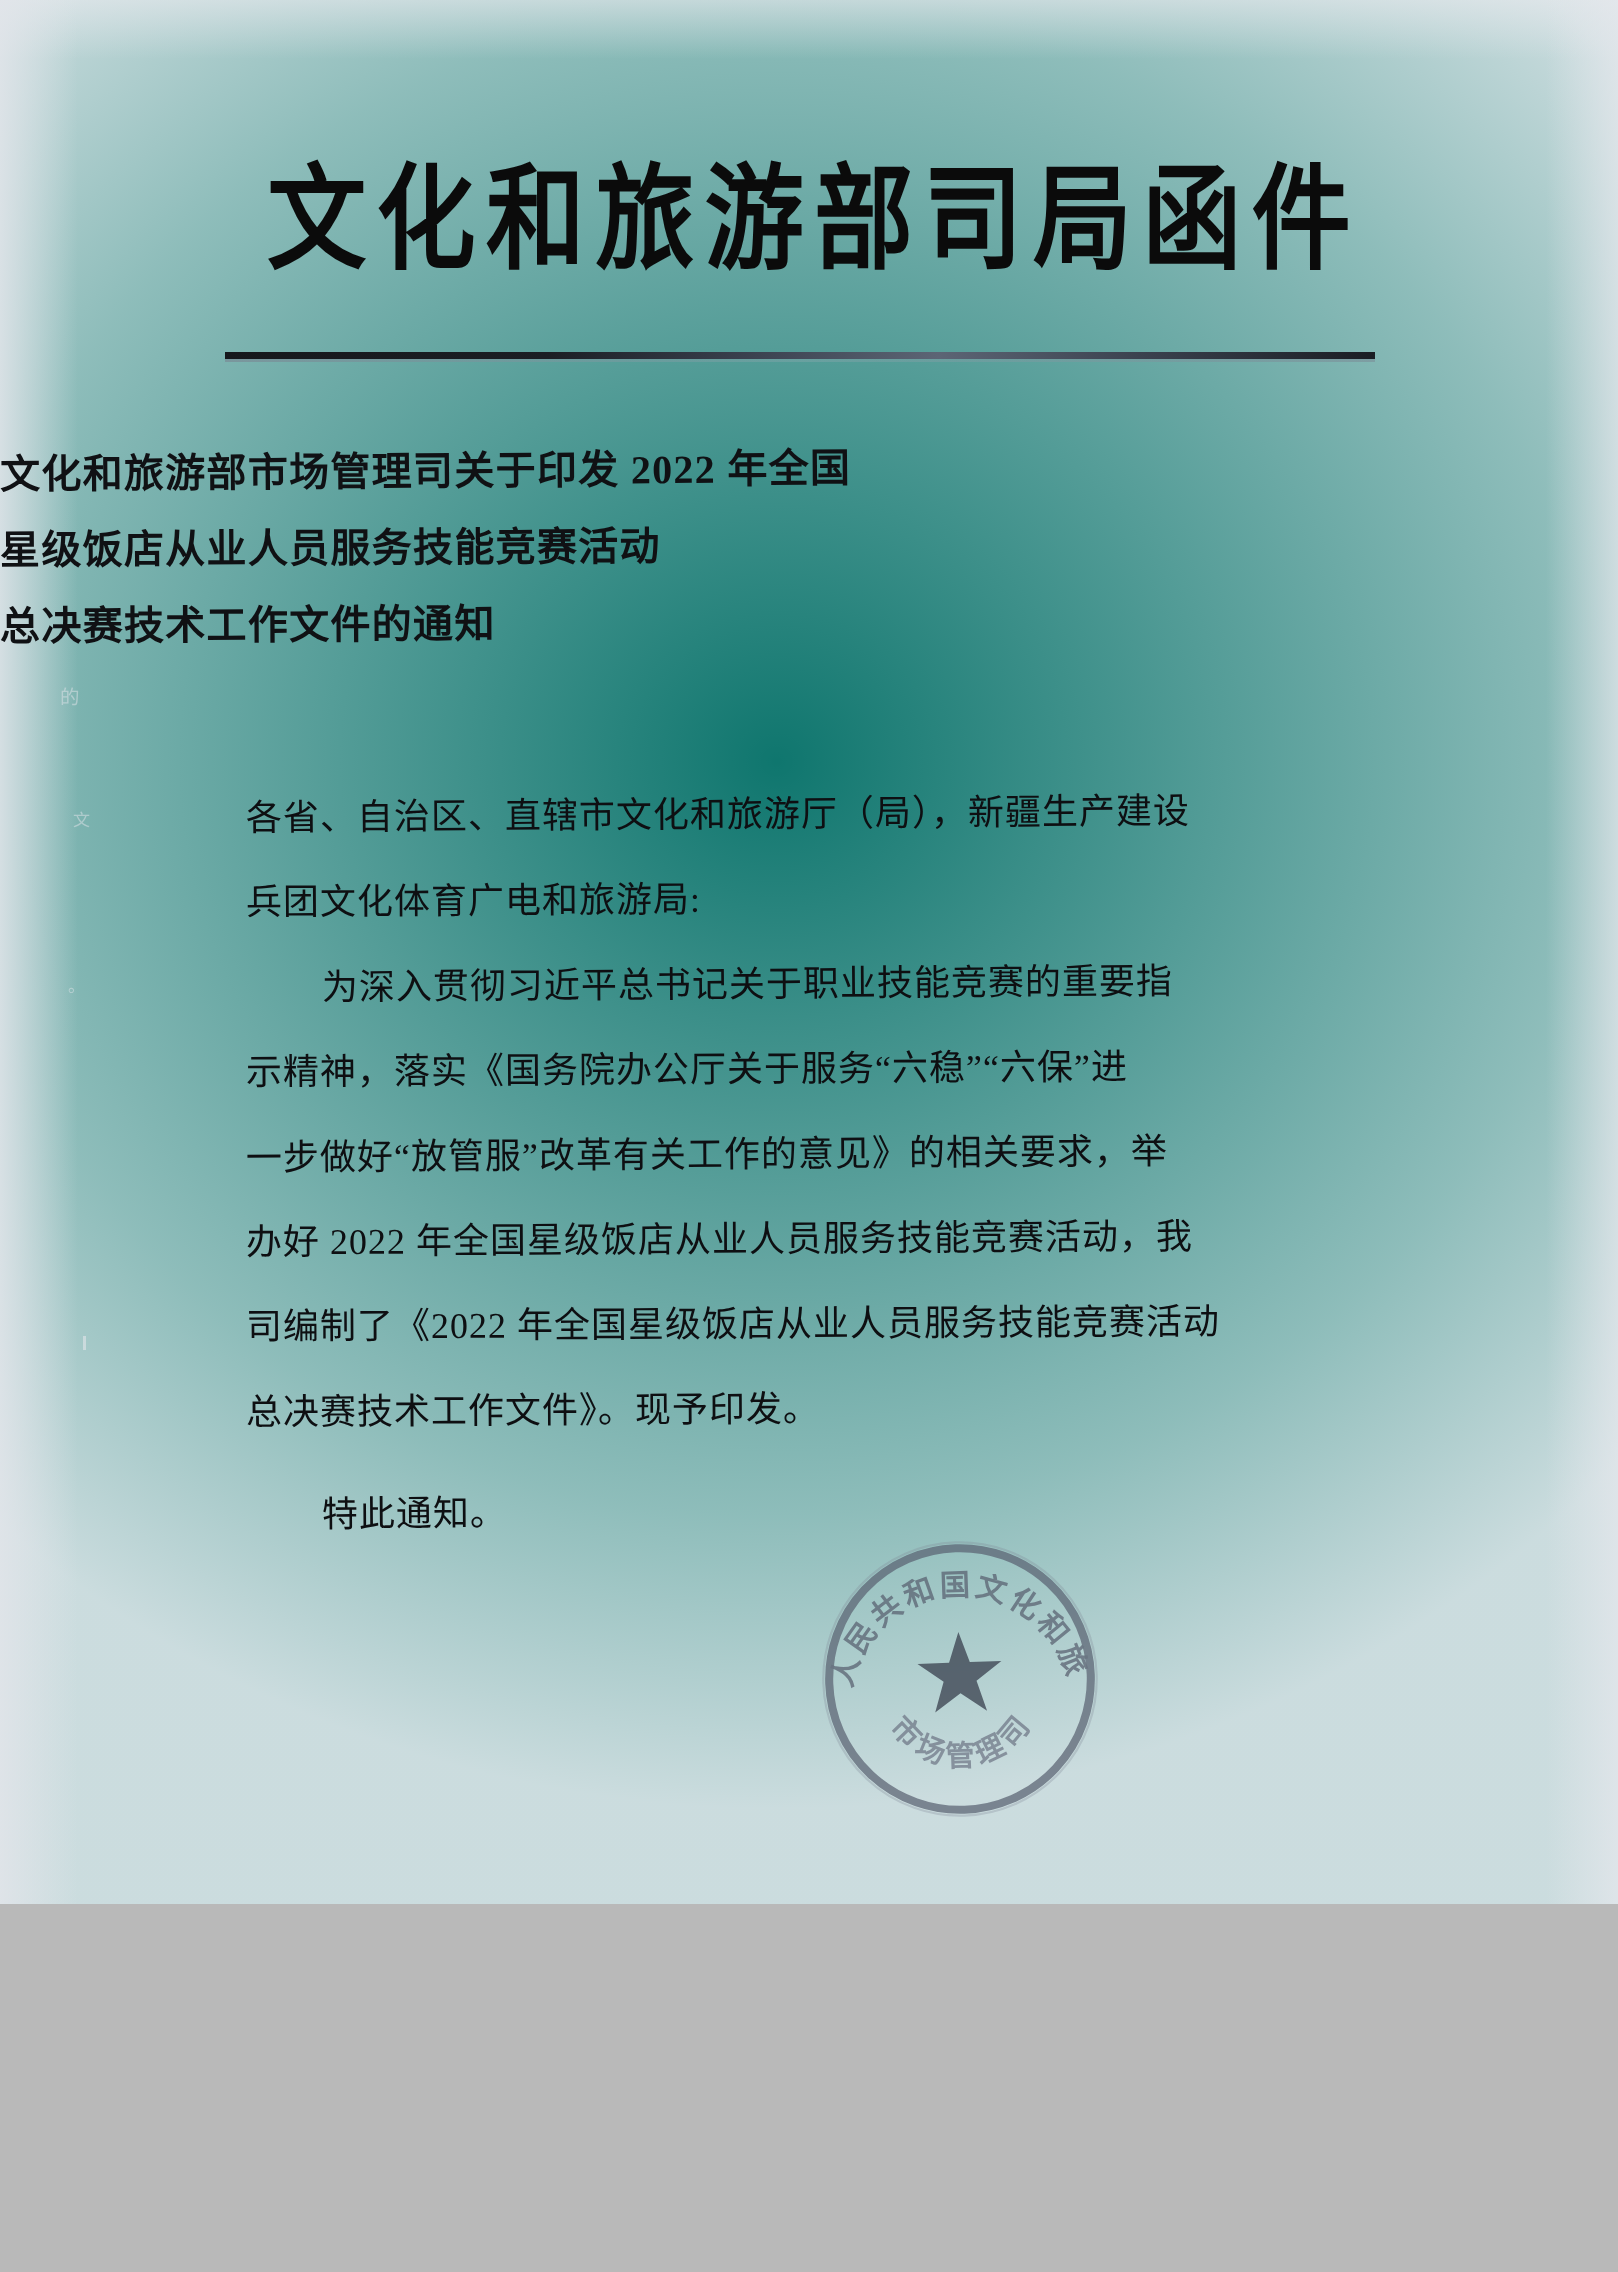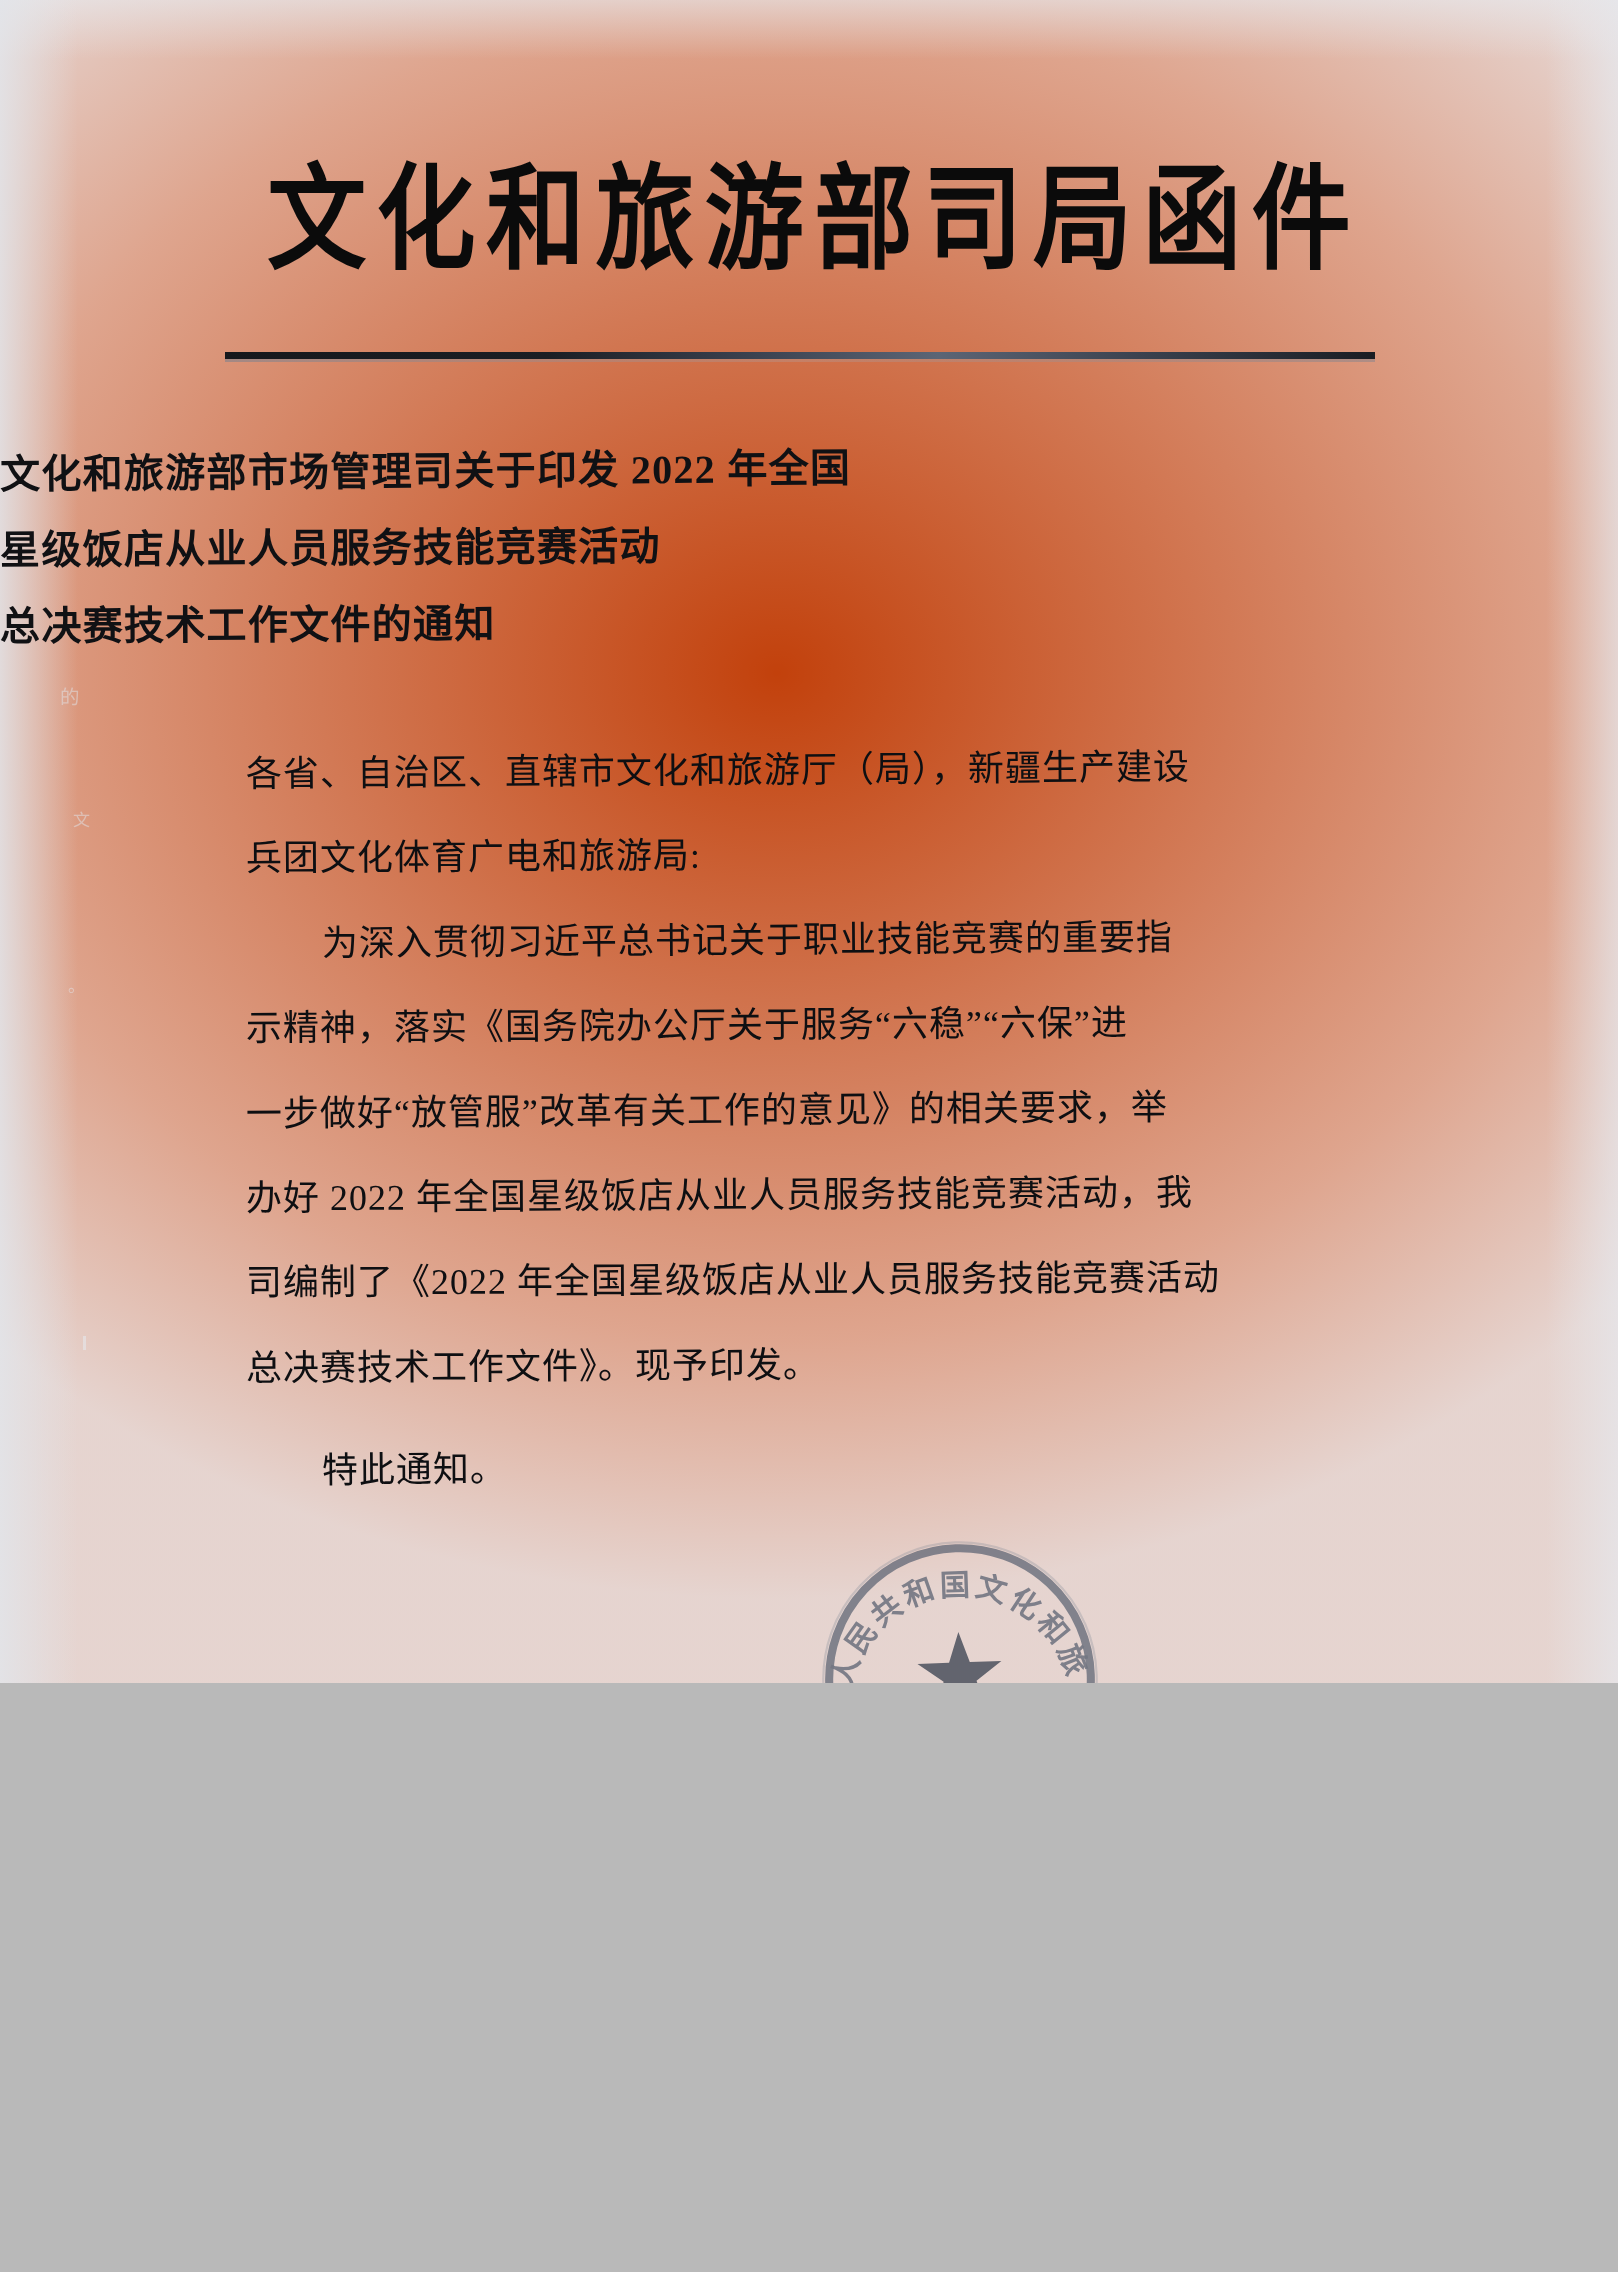--- a/index.html
+++ b/index.html
@@ -6,22 +6,22 @@
   html, body {
     margin: 0;
     padding: 0;
     background: #b9b9b9;
   }
 
   
   #page {
     position: relative;
     width: 1618px;
-    height: 1683px;
-    background: #c2410c;
+    height: 1904px;
+    background: #0f766e;
     overflow: hidden;
     font-family: "Liberation Serif", "DejaVu Serif", serif;
     color: #111111;
     -webkit-font-smoothing: antialiased;
   }
 
   
   .paper-tint {
     position: absolute;
     inset: 0;
@@ -118,21 +118,21 @@
     white-space: nowrap;
   }
   #doc-title .tline.l1 { transform: rotate(-0.45deg); }
   #doc-title .tline.l2 { transform: rotate(-0.35deg); }
   #doc-title .tline.l3 { transform: rotate(-0.30deg); }
 
   
   #body-block {
     position: absolute;
     left: 246px;
-    top: 728px;
+    top: 772px;
     width: 1147px;
   }
   .bline {
     font-family: "Liberation Serif", "DejaVu Serif", serif;
     font-size: 36px;
     line-height: 85px;
     letter-spacing: 1px;
     color: #0e0f12;
     white-space: nowrap;
   }

